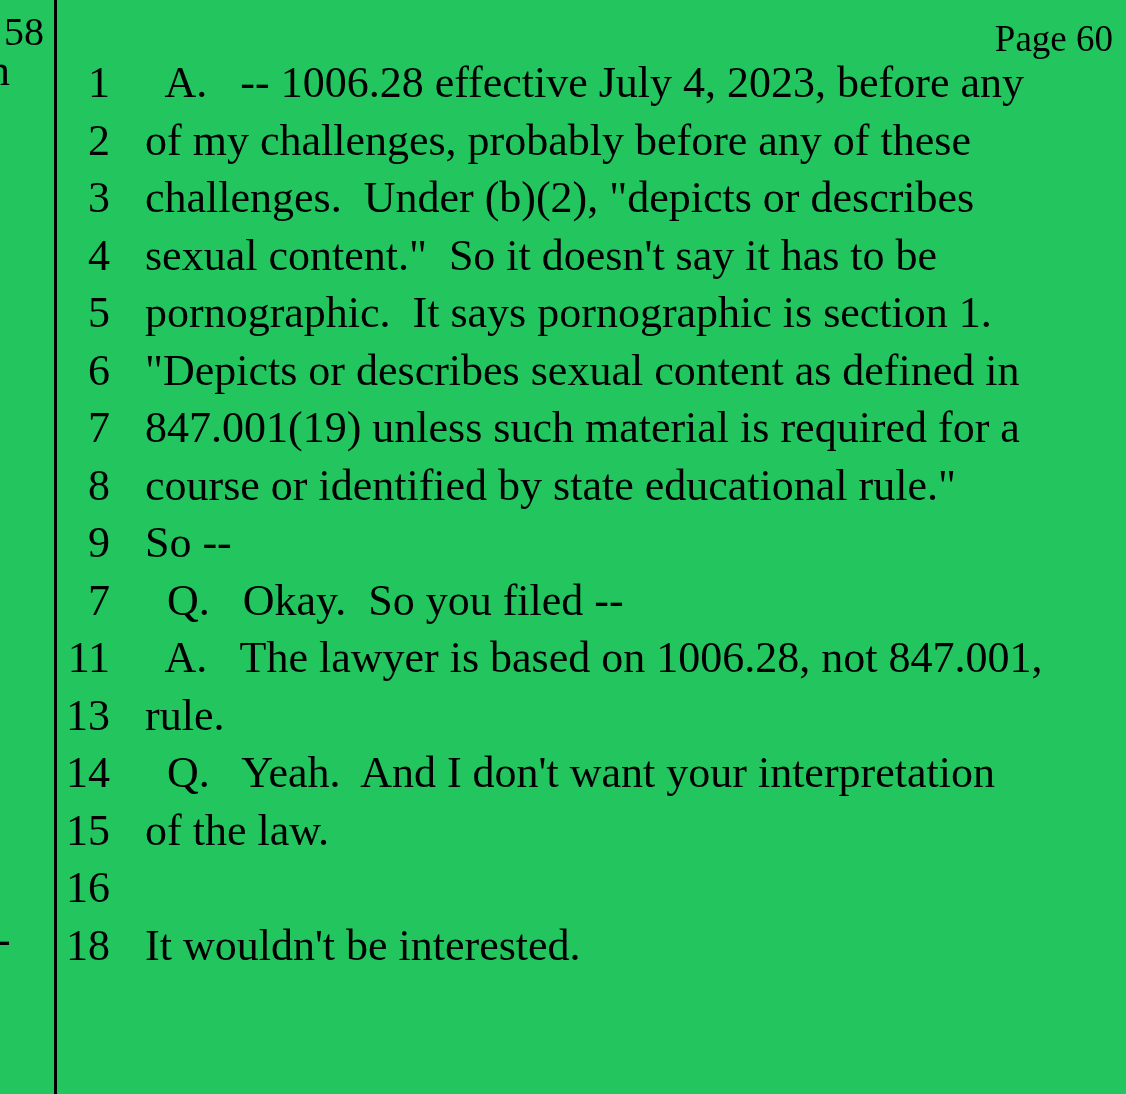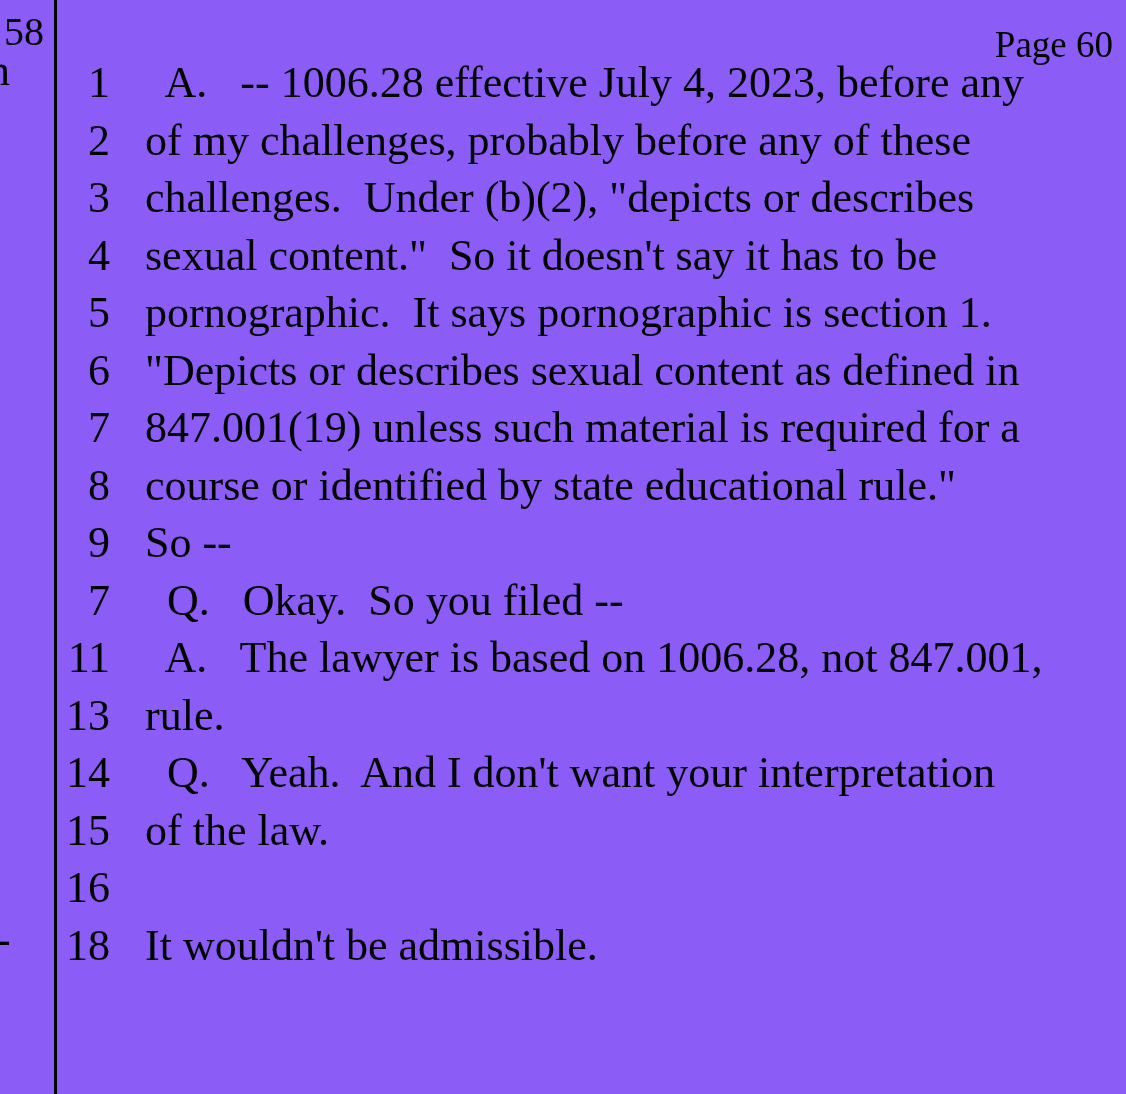--- a/index.html
+++ b/index.html
@@ -4,28 +4,28 @@
 <style>
   html, body {
     margin: 0;
     padding: 0;
     background: #ffffff;
   }
   .page {
     position: relative;
     width: 1126px;
     height: 1094px;
-    background: #8b5cf6;
+    background: #22c55e;
     color: #000000;
     font-family: "Liberation Serif", "DejaVu Serif", serif;
     overflow: hidden;
   }
   .page-label {
     position: absolute;
-    top: 26px;
+    top: 20px;
     right: 13px;
     font-size: 37px;
     line-height: 1;
     white-space: pre;
   }
   .frag-prev-page {
     position: absolute;
     left: 4px;
     top: 12px;
     font-size: 40px;
@@ -101,16 +101,16 @@
       <div class="line"><span class="num">6</span><span class="txt">"Depicts or describes sexual content as defined in</span></div>
       <div class="line"><span class="num">7</span><span class="txt">847.001(19) unless such material is required for a</span></div>
       <div class="line"><span class="num">8</span><span class="txt">course or identified by state educational rule."</span></div>
       <div class="line"><span class="num">9</span><span class="txt">So --</span></div>
       <div class="line"><span class="num">7</span><span class="txt">  Q.   Okay.  So you filed --</span></div>
       <div class="line"><span class="num">11</span><span class="txt">  A.   The lawyer is based on 1006.28, not 847.001,</span></div>
       <div class="line"><span class="num">13</span><span class="txt">rule.</span></div>
       <div class="line"><span class="num">14</span><span class="txt">  Q.   Yeah.  And I don't want your interpretation</span></div>
       <div class="line"><span class="num">15</span><span class="txt">of the law.</span></div>
       <div class="line"><span class="num">16</span></div>
-      <div class="line"><span class="num">18</span><span class="txt">It wouldn't be admissible.</span></div>
+      <div class="line"><span class="num">18</span><span class="txt">It wouldn't be interested.</span></div>
     </div>
 
 </div>
 
 </body></html>

